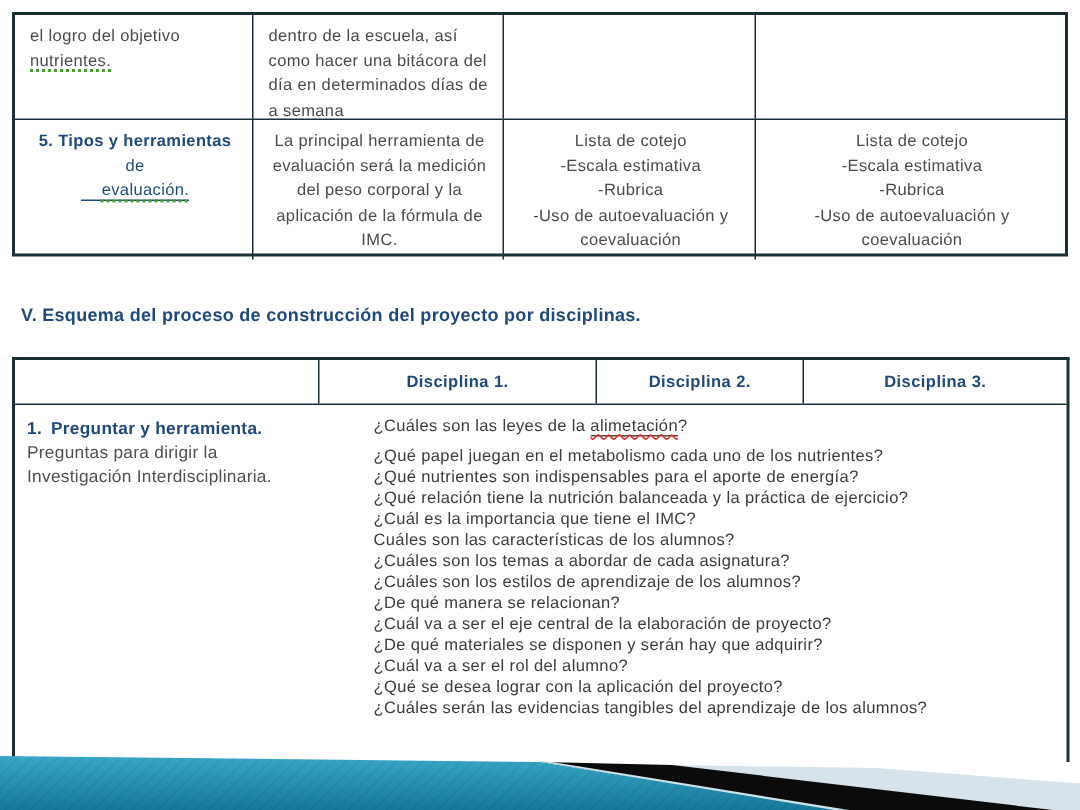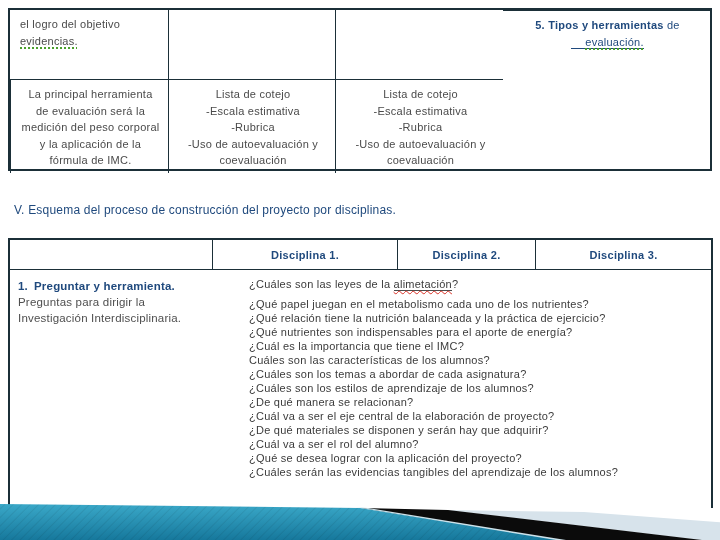--- a/index.html
+++ b/index.html
@@ -28,21 +28,21 @@
   }
   .navy-underline{border-bottom:1px solid #1F497D;}
   .spell{
     border-bottom:1px solid #4a4a4a;
     text-decoration-line:underline;text-decoration-style:wavy;
     text-decoration-color:#d93025;text-decoration-thickness:1px;text-underline-offset:2px;
   }
   
   .section-heading{
     position:absolute;left:14px;top:203px;width:640px;
-    font-size:12px;font-weight:normal;color:#1F497D;letter-spacing:0.2px;
+    font-size:12px;font-weight:bold;color:#1F497D;letter-spacing:0.2px;
   }
   
   .t2{
     position:absolute;left:8px;top:238px;width:705px;height:270px;
     border-left:2px solid #1b2f38;border-right:2px solid #1b2f38;border-top:2px solid #1b2f38;
     box-sizing:border-box;
   }
   .t2-header{
     display:grid;grid-template-columns:202px 185px 138px auto;height:30px;
     border-bottom:1.5px solid #1b2f38;box-sizing:border-box;
@@ -64,21 +64,24 @@
   
   .footer-deco{position:absolute;left:0;bottom:0;width:720px;height:40px;z-index:5;}
 </style>
 </head>
 <body>
 
 <div class="slide">
 
   <div class="t1">
     <div class="cell">
-      <span>el logro del objetivo </span><span class="grammar">evidencias.</span>
+      <span>el logro del objetivo </span><span class="grammar">nutrientes.</span>
+    </div>
+    <div class="cell bl">
+      <span>dentro de la escuela, así como hacer una bitácora del día en determinados días de a semana</span>
     </div>
     <div class="cell bl"></div>
     <div class="cell bl"></div>
 
     <div class="cell bt">
       <span class="bold navy">5. Tipos y herramientas </span><span class="navy">de</span><br>
       <span class="indent navy grammar navy-underline">evaluación.</span>
     </div>
     <div class="cell bl bt">
       <span>La principal herramienta de evaluación será la medición del peso corporal y la aplicación de la fórmula de IMC.</span>
@@ -113,22 +116,22 @@
           <span class="item-title">Preguntar y herramienta.</span>
         </div>
         <div class="item-subtitle">Preguntas para dirigir la Investigación Interdisciplinaria.</div>
       </div>
       <div class="content-block">
         <div class="q-line q-first">
           <span>¿Cuáles son las leyes de la </span><span class="spell">alimetación</span><span>?</span>
         </div>
         <div>
             <div class="q-line">¿Qué papel juegan en el metabolismo cada uno de los nutrientes?</div>
+            <div class="q-line">¿Qué nutrientes son indispensables para el aporte de energía?</div>
             <div class="q-line">¿Qué relación tiene la nutrición balanceada y la práctica de ejercicio?</div>
-            <div class="q-line">¿Qué nutrientes son indispensables para el aporte de energía?</div>
             <div class="q-line">¿Cuál es la importancia que tiene el IMC?</div>
             <div class="q-line">Cuáles son las características de los alumnos?</div>
             <div class="q-line">¿Cuáles son los temas a abordar de cada asignatura?</div>
             <div class="q-line">¿Cuáles son los estilos de aprendizaje de los alumnos?</div>
             <div class="q-line">¿De qué manera se relacionan?</div>
             <div class="q-line">¿Cuál va a ser el eje central de la elaboración de proyecto?</div>
             <div class="q-line">¿De qué materiales se disponen y serán hay que adquirir?</div>
             <div class="q-line">¿Cuál va a ser el rol del alumno?</div>
             <div class="q-line">¿Qué se desea lograr con la aplicación del proyecto?</div>
             <div class="q-line">¿Cuáles serán las evidencias tangibles del aprendizaje de los alumnos?</div>

